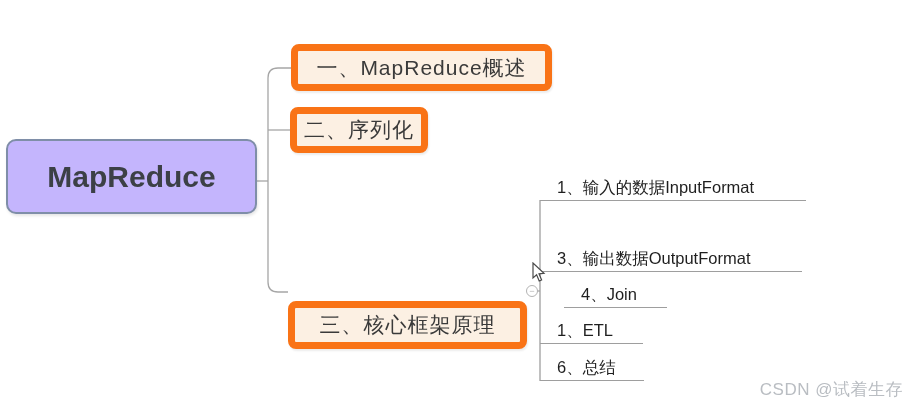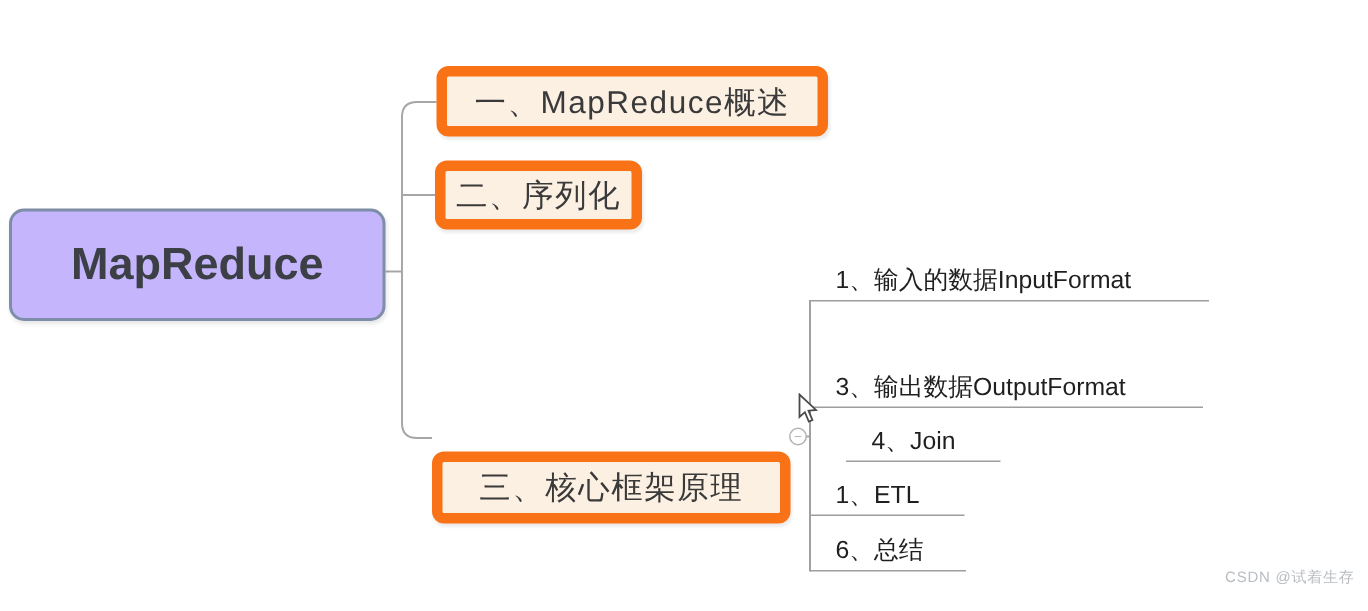--- a/index.html
+++ b/index.html
@@ -58,21 +58,21 @@
     border:1px solid #b3b3b3;border-radius:50%;
     background:#ffffff;box-sizing:border-box;
     display:flex;align-items:center;justify-content:center;
     font-size:9px;line-height:9px;color:#b3b3b3;
   }
 
   .cursor{position:absolute;left:532px;top:262px;width:16px;height:22px;}
 
   .watermark{
     position:absolute;right:9px;top:378px;
-    font-size:10px;color:#b9bdc2;letter-spacing:0.5px;
+    font-size:17px;color:#b9bdc2;letter-spacing:0.5px;
   }
 </style>
 </head>
 <body>
 
 <div id="canvas">
 
   <svg class="lines" viewBox="0 0 912 407" xmlns="http://www.w3.org/2000/svg">
 
     <path d="M257,181 H268" fill="none" stroke="#a6a6a6" stroke-width="1.3"></path>

